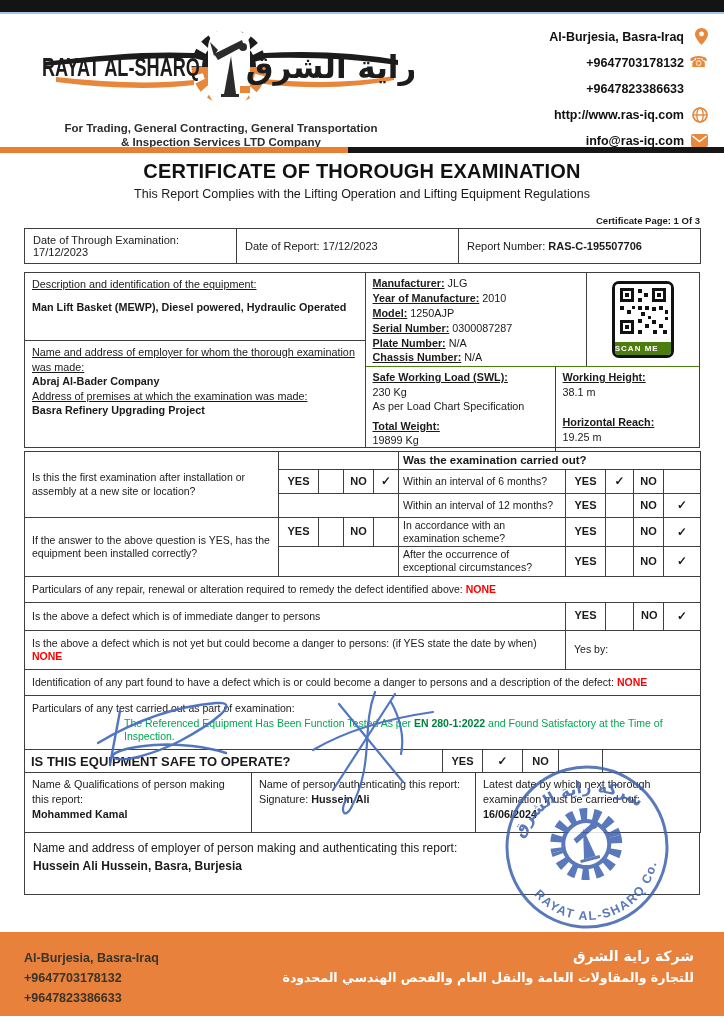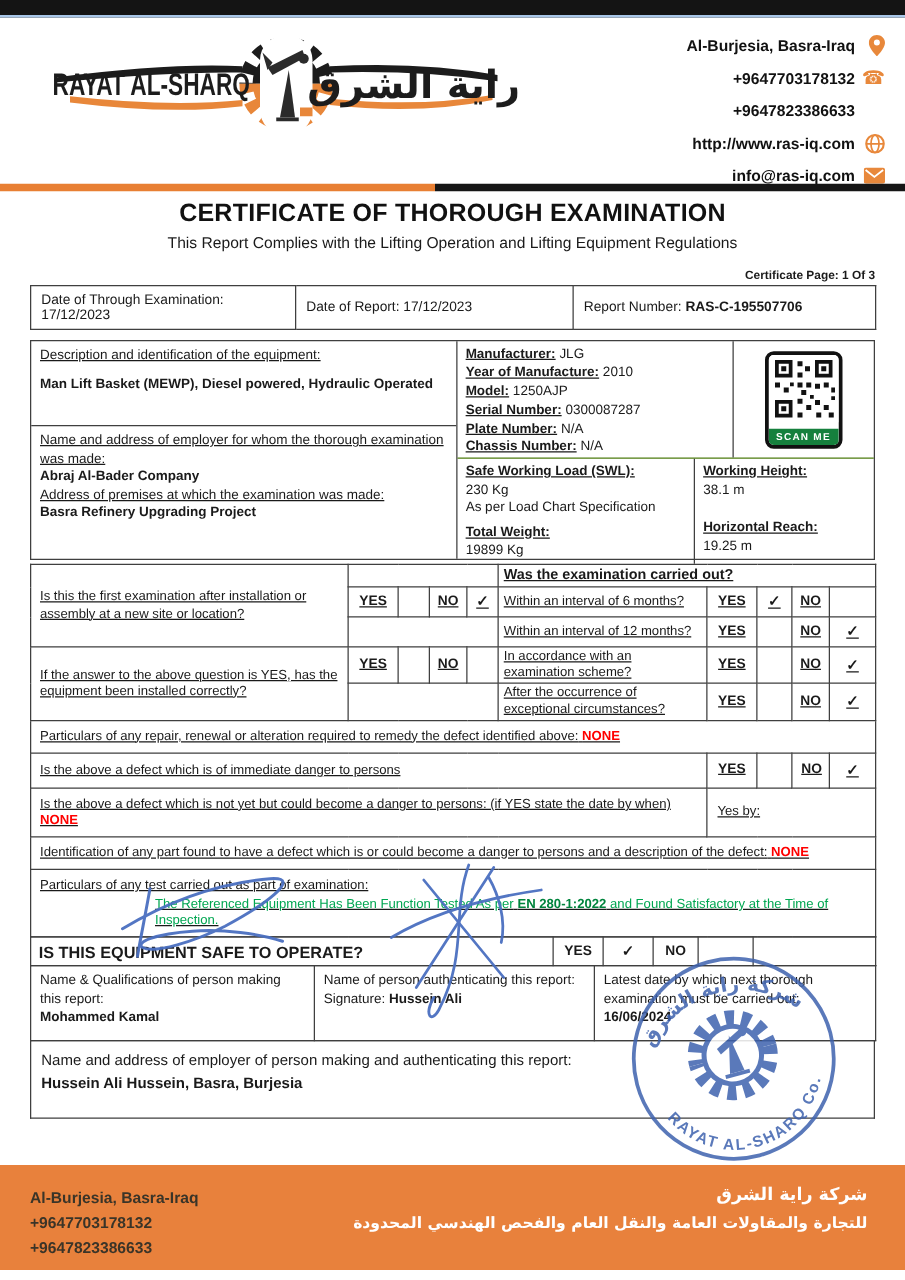--- a/index.html
+++ b/index.html
@@ -45,29 +45,29 @@
   .cell { padding:4px 7px; font-size:10.8px; line-height:1.35; }
   .lbl-u { text-decoration:underline; }
   .lbl-bu { font-weight:bold; text-decoration:underline; }
   .bold { font-weight:bold; }
   .desc-cell { height:68px; border-bottom:1px solid #3f3f3f; }
   .emp-cell { flex:1; }
   .specs-row { display:flex; height:94px; border-bottom:1px solid #4d7c0f; }
   .specs-cell { width:221px; border-right:1px solid #3f3f3f; padding:3px 7px; font-size:10.8px; line-height:1.38; }
   .qr-cell { flex:1; display:flex; align-items:center; justify-content:center; }
   .qr-frame { width:62px; border:3px solid #111; border-radius:7px; background:#fff; overflow:hidden; }
-  .qr-label { background:#15803d; color:#fff; font-size:8px; font-weight:bold; text-align:center; letter-spacing:1px; padding:2px 0; }
+  .qr-label { background:#4d7c0f; color:#fff; font-size:8px; font-weight:bold; text-align:left; letter-spacing:1px; padding:2px 0; }
   .loads-row { display:flex; flex:1; }
   .swl-cell { width:190px; border-right:1px solid #3f3f3f; padding:3px 7px; font-size:10.8px; line-height:1.35; }
   .wh-cell { flex:1; padding:3px 7px; font-size:10.8px; line-height:1.35; }
   .sp8 { height:8px; }
 
   
   .examwrap { margin-top:3px; }
-  .grid td { padding:1px 4px; line-height:1.25;text-decoration:underline; }
+  .grid td { padding:1px 4px; line-height:1.25; }
   .grid .q { padding-left:7px; font-size:10.5px; }
   .yn { font-weight:bold; text-align:center; font-size:11px; }
   .ck { text-align:center; font-weight:bold; font-size:12px; }
   .hdr { font-weight:bold; font-size:11.5px; padding-left:7px; }
   .subq { padding-left:7px; }
   .stack { margin-top:-1px; }
   .longrow td { padding:6px 7px; }
   .none { color:#f00; font-weight:bold; }
   .testline { color:#00a651; padding-left:92px; margin-top:2px; }
   .testline b { color:#00843d; }
@@ -121,20 +121,24 @@
           <path d="M184,22 L192,30 L188,36 Z"></path>
           <polygon points="198,74 210,74 205,36"></polygon>
           <rect x="195" y="74" width="18" height="3"></rect>
           <circle cx="217" cy="27" r="4"></circle>
         </g>
         <rect x="214" y="66" width="10" height="7" fill="#e8873a"></rect>
 
         <text x="95" y="56" text-anchor="middle" font-size="25" font-weight="bold" fill="#1c1c1c" textLength="158" lengthAdjust="spacingAndGlyphs" font-family="Liberation Sans, sans-serif">RAYAT AL-SHARQ</text>
         <text x="305" y="58" text-anchor="middle" font-size="31" font-weight="bold" fill="#1c1c1c" font-family="DejaVu Sans, sans-serif">راية الشرق</text>
       </svg>
+      <div class="tagline">
+        <div>For Trading, General Contracting, General Transportation</div>
+        <div>&amp; Inspection Services LTD Company</div>
+      </div>
     </div>
 
     <div class="contacts">
       <div class="contact-row">
         <span class="txt">Al-Burjesia, Basra-Iraq</span>
         <span class="ico">
           <svg width="13" height="17" viewBox="0 0 13 17">
               <path d="M6.5,0 C10,0 13,2.8 13,6.3 C13,10.5 6.5,17 6.5,17 C6.5,17 0,10.5 0,6.3 C0,2.8 3,0 6.5,0 Z" fill="#e8883b"></path>
               <circle cx="6.5" cy="6" r="2.4" fill="#fff"></circle>
             </svg>

